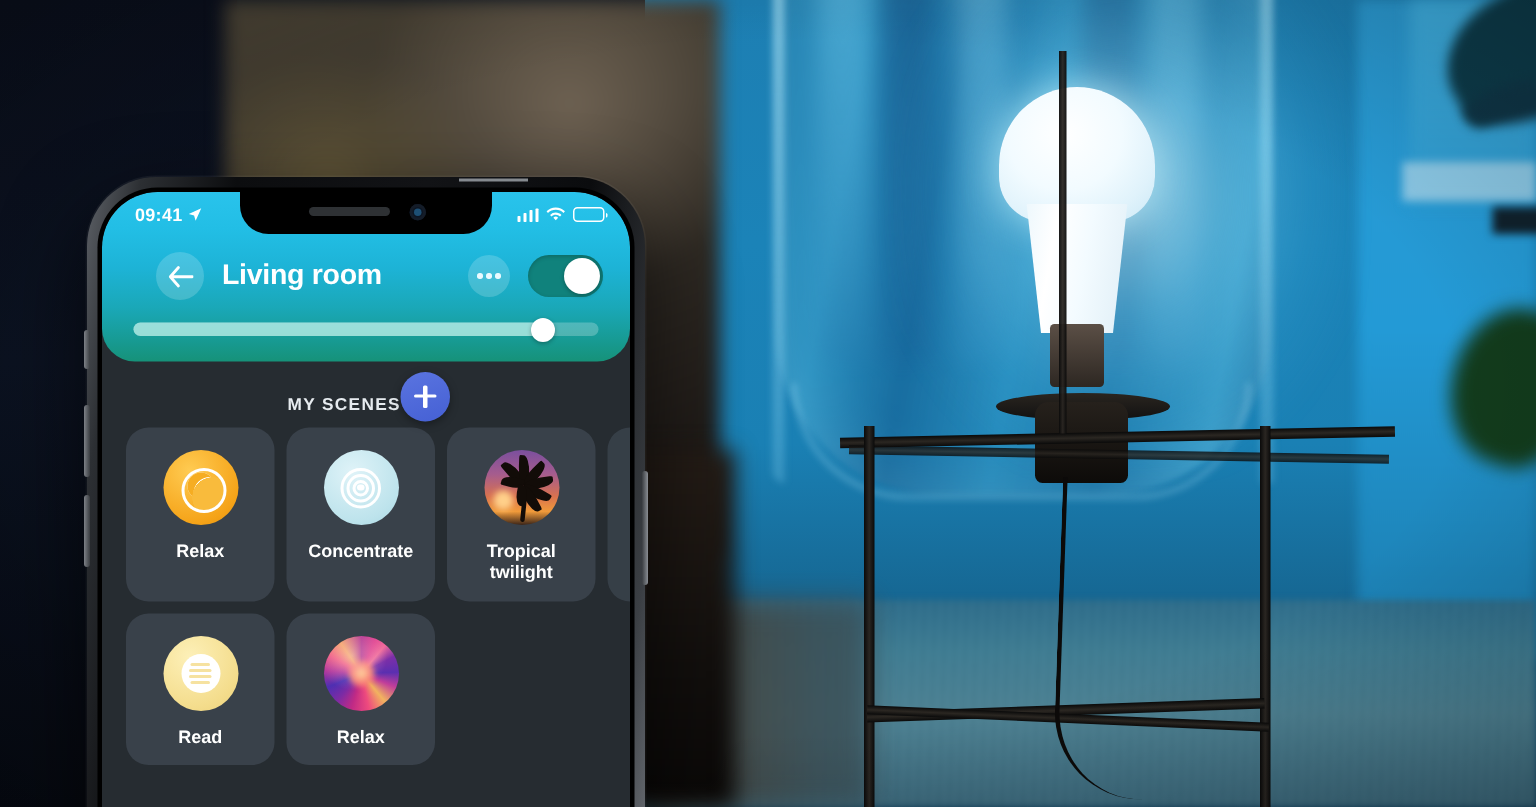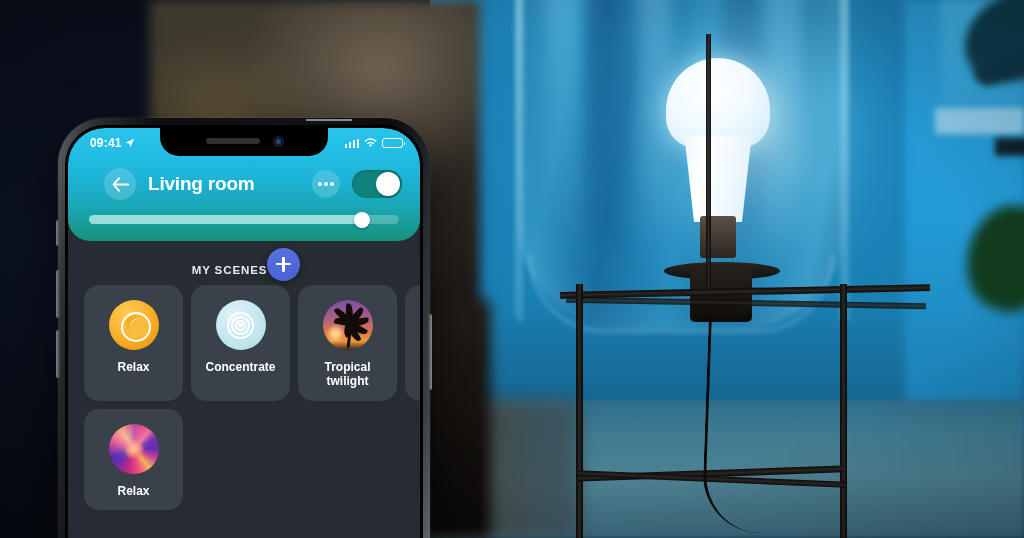--- a/index.html
+++ b/index.html
@@ -574,20 +574,31 @@
             </div>
 
             <div class="scene-card partial">
 
               <div class="scene-label"></div>
             </div>
           </div>
 
           <div class="scene-row">
 
+            <div class="scene-card">
+              <div class="scene-ico ico-read">
+                <div class="disc">
+                    <i></i>
+                    <i></i>
+                    <i></i>
+                    <i></i>
+                  </div>
+              </div>
+              <div class="scene-label">Read</div>
+            </div>
 
             <div class="scene-card">
               <div class="scene-ico ico-soho">
                 <div class="soho-core"></div>
                 <div class="soho-sheen"></div>
               </div>
               <div class="scene-label">Relax</div>
             </div>
           </div>
         </div>

